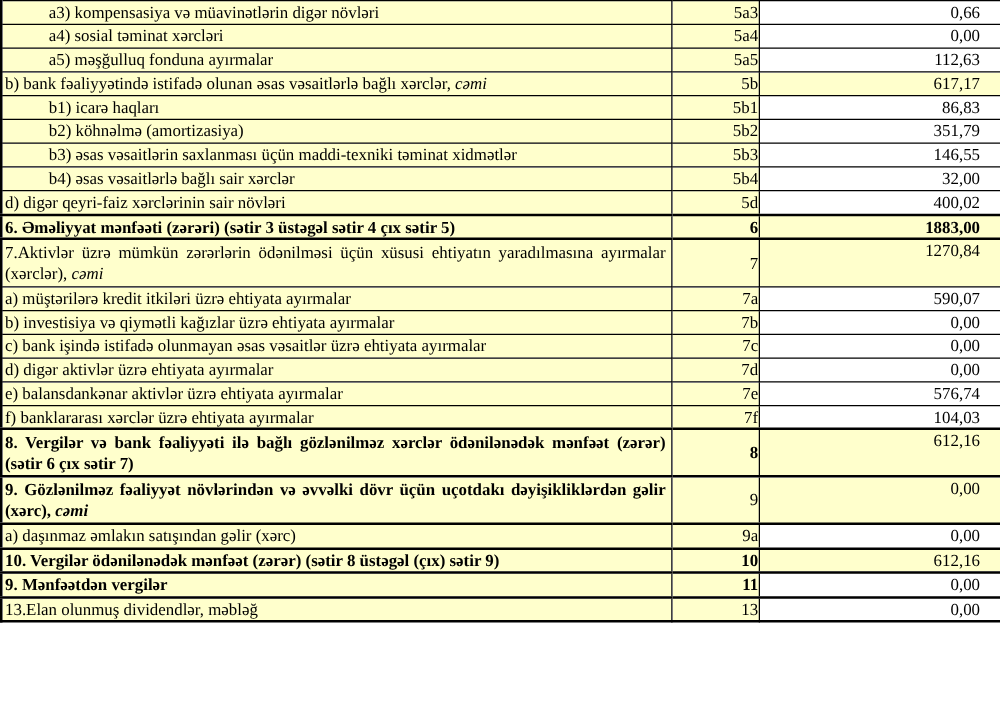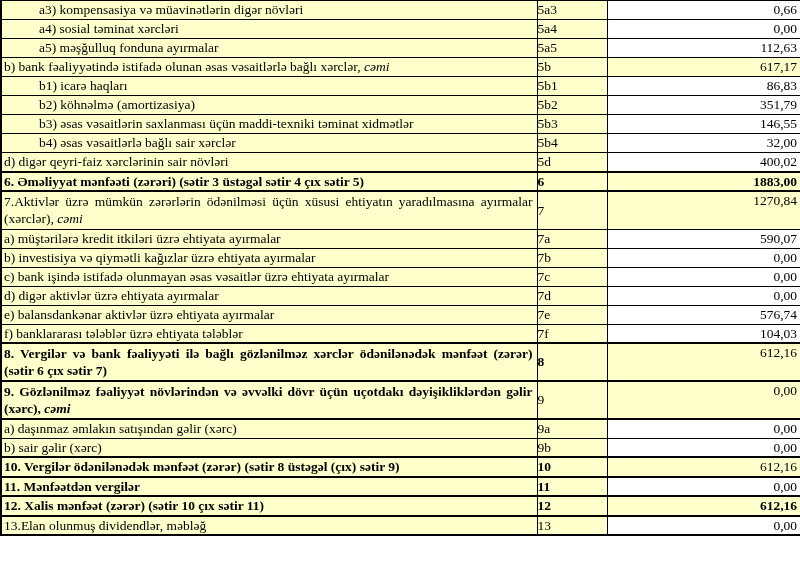--- a/index.html
+++ b/index.html
@@ -34,25 +34,25 @@
     line-height: 17.5px;
     background: var(--cream, #FFFFCC);
     vertical-align: middle;
     overflow: hidden;
   }
   tr { height: 19px; }
   tr.tall { height: 38px; }
   .cell-label { padding: 0 4px 0 2px; text-align: left; }
   .indent-1 .cell-label { }
   .indent-2 .cell-label { padding-left: 37px; }
-  .cell-code { text-align: left; }
+  .cell-code { text-align: right; }
   .cell-value {
     background: var(--white, #fff);
     text-align: right;
-    padding: 0 3px 0 2px;
+    padding: 0 16px 0 2px;
   }
   tr.value-cream .cell-value { background: var(--cream, #FFFFCC); text-align: right; }
   tr.bold .cell-label { font-weight: bold; }
   tr.code-bold .cell-code { font-weight: bold; }
   tr.value-bold .cell-value { font-weight: bold; }
   tr.justify .cell-label { text-align: justify; }
   tr.tall .cell-value { vertical-align: top; }
   tr.heavy td { border-top-width: 2px; border-bottom-width: 2px; font-family: Liberation Serif, serif; }
   .label-italic { font-style: italic; }
 </style>
@@ -140,58 +140,48 @@
     <td class="cell-label"><span class="label-main">d) digər aktivlər üzrə ehtiyata ayırmalar</span><span class="label-italic"></span></td>
     <td class="cell-code">7d</td>
     <td class="cell-value">0,00</td>
   </tr>
       <tr class="indent-1">
     <td class="cell-label"><span class="label-main">e) balansdankənar aktivlər üzrə ehtiyata ayırmalar</span><span class="label-italic"></span></td>
     <td class="cell-code">7e</td>
     <td class="cell-value">576,74</td>
   </tr>
       <tr class="indent-1">
-    <td class="cell-label"><span class="label-main">f) banklararası tələblər üzrə ehtiyata tələblər</span><span class="label-italic"></span></td>
+    <td class="cell-label"><span class="label-main">f) banklararası xərclər üzrə ehtiyata ayırmalar</span><span class="label-italic"></span></td>
     <td class="cell-code">7f</td>
     <td class="cell-value">104,03</td>
   </tr>
       <tr class="indent-0 bold code-bold justify tall heavy value-cream">
     <td class="cell-label"><span class="label-main">8. Vergilər və bank fəaliyyəti ilə bağlı gözlənilməz xərclər ödənilənədək mənfəət (zərər) (sətir 6 çıx sətir 7)</span><span class="label-italic"></span></td>
     <td class="cell-code">8</td>
     <td class="cell-value">612,16</td>
   </tr>
       <tr class="indent-0 bold justify tall heavy value-cream">
     <td class="cell-label"><span class="label-main">9. Gözlənilməz fəaliyyət növlərindən və əvvəlki dövr üçün uçotdakı dəyişikliklərdən gəlir (xərc), </span><span class="label-italic">cəmi</span></td>
     <td class="cell-code">9</td>
     <td class="cell-value">0,00</td>
   </tr>
       <tr class="indent-1">
     <td class="cell-label"><span class="label-main">a) daşınmaz əmlakın satışından gəlir (xərc)</span><span class="label-italic"></span></td>
     <td class="cell-code">9a</td>
     <td class="cell-value">0,00</td>
   </tr>
-      <tr class="indent-1">
-    <td class="cell-label"><span class="label-main">b) sair gəlir (xərc)</span><span class="label-italic"></span></td>
-    <td class="cell-code">9b</td>
-    <td class="cell-value">0,00</td>
-  </tr>
       <tr class="indent-0 bold code-bold heavy value-cream">
     <td class="cell-label"><span class="label-main">10. Vergilər ödənilənədək mənfəət (zərər) (sətir 8 üstəgəl (çıx) sətir 9)</span><span class="label-italic"></span></td>
     <td class="cell-code">10</td>
     <td class="cell-value">612,16</td>
   </tr>
       <tr class="indent-0 bold code-bold heavy">
-    <td class="cell-label"><span class="label-main">11. Mənfəətdən vergilər</span><span class="label-italic"></span></td>
+    <td class="cell-label"><span class="label-main">9. Mənfəətdən vergilər</span><span class="label-italic"></span></td>
     <td class="cell-code">11</td>
     <td class="cell-value">0,00</td>
-  </tr>
-      <tr class="indent-0 bold code-bold value-bold heavy value-cream">
-    <td class="cell-label"><span class="label-main">12. Xalis mənfəət (zərər) (sətir 10 çıx sətir 11)</span><span class="label-italic"></span></td>
-    <td class="cell-code">12</td>
-    <td class="cell-value">612,16</td>
   </tr>
       <tr class="indent-0">
     <td class="cell-label"><span class="label-main">13.Elan olunmuş dividendlər, məbləğ</span><span class="label-italic"></span></td>
     <td class="cell-code">13</td>
     <td class="cell-value">0,00</td>
   </tr>
     </tbody>
 </table>
 
 </body></html>

